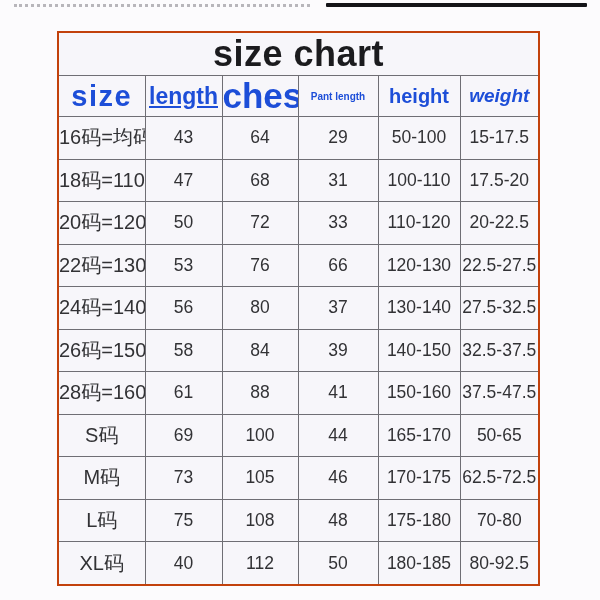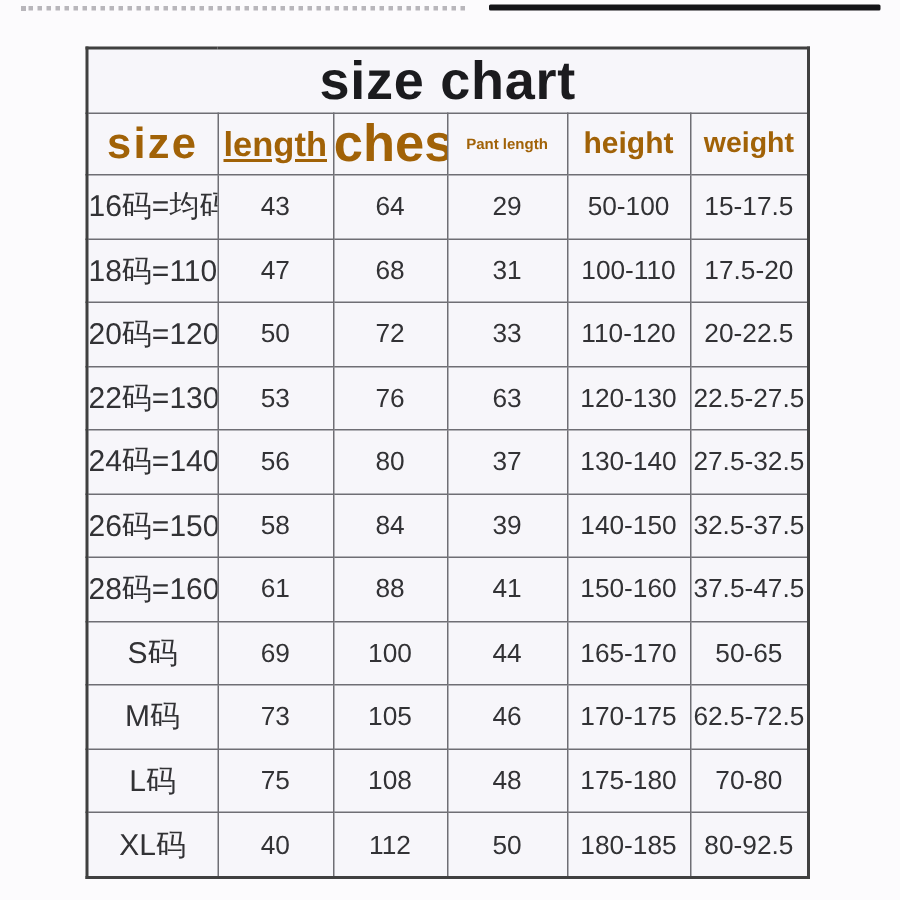--- a/index.html
+++ b/index.html
@@ -13,39 +13,39 @@
     border-top:3px dotted #b8b6bb;
   }
   .solid-line{
     position:absolute;left:326px;top:3px;width:261px;height:4px;
     background:#141418;border-radius:1px;
   }
   table.size-table{
     position:absolute;left:57px;top:31px;width:481px;height:555px;
     border-collapse:collapse;table-layout:fixed;
     background:#f7f6fa;
-    border:2px solid #404040;
+    border:2px solid #c2410c;
   }
   .size-table td,.size-table th{
     border:1.6px solid #6f6e74;
     text-align:center;vertical-align:middle;
     color:#2b2b2e;white-space:nowrap;overflow:hidden;
     padding:0;
   }
   td.title-cell{
     height:42px;font-size:36px;font-weight:bold;color:#1b1b1e;
     letter-spacing:0.5px;
   }
-  tr.header-row th{height:37px;font-weight:600;color:#a16207;}
+  tr.header-row th{height:37px;font-weight:600;color:#1d4ed8;}
   th.h-size{font-size:29px;letter-spacing:1.5px;}
   th.h-length{font-size:23px;text-decoration:underline;}
   th.h-chest{font-size:35px;}
   th.h-pant{font-size:10px;font-weight:500;}
   th.h-height{font-size:20px;}
-  th.h-weight{font-size:19px;}
+  th.h-weight{font-size:19px;font-style:italic;}
   .size-table tbody td{font-size:17.5px;font-weight:500;color:#323235;}
   .size-table tbody td:first-child{font-size:20px;}
 </style>
 </head>
 <body>
 
 <div class="page">
   <div class="dotted-line"></div>
   <div class="solid-line"></div>
 
@@ -93,21 +93,21 @@
       <td>50</td>
       <td>72</td>
       <td>33</td>
       <td>110-120</td>
       <td>20-22.5</td>
     </tr>
         <tr>
       <td>22码=130</td>
       <td>53</td>
       <td>76</td>
-      <td>63</td>
+      <td>66</td>
       <td>120-130</td>
       <td>22.5-27.5</td>
     </tr>
         <tr>
       <td>24码=140</td>
       <td>56</td>
       <td>80</td>
       <td>37</td>
       <td>130-140</td>
       <td>27.5-32.5</td>

